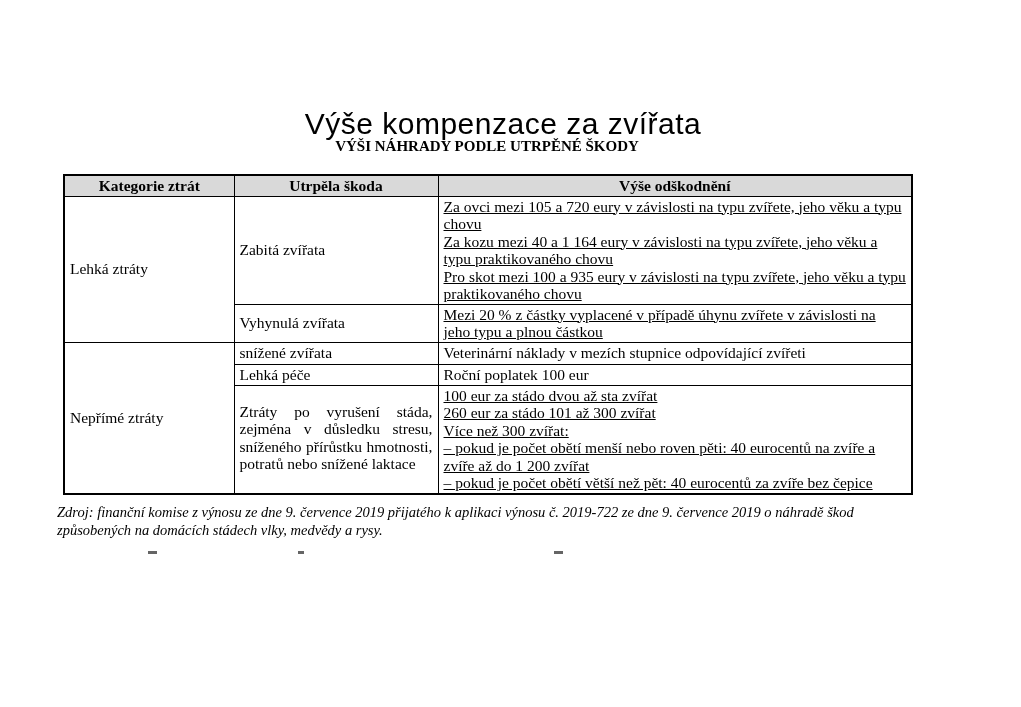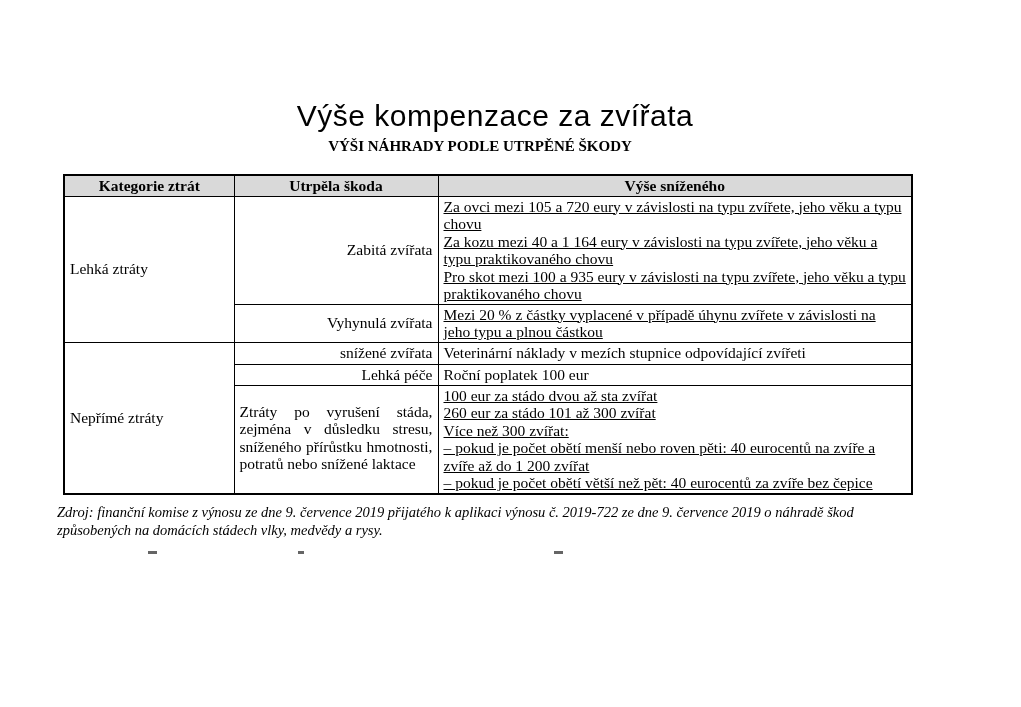--- a/index.html
+++ b/index.html
@@ -3,26 +3,26 @@
 <meta charset="utf-8">
 <style>
   html,body{margin:0;padding:0;}
   body{
     width:1021px;height:707px;background:#ffffff;position:relative;
     font-family:"Liberation Serif",serif;color:#000;
   }
   .page{position:absolute;left:0;top:0;width:1021px;height:707px;background:#fff;overflow:hidden;}
 
   .title{
-    position:absolute;top:91px;left:63px;width:848px;margin:8px;
+    position:absolute;top:91px;left:63px;width:848px;margin:16px;
     text-align:center;font-family:"Liberation Sans",sans-serif;
     font-size:30px;font-weight:400;letter-spacing:0.5px;
   }
   .subtitle{
-    position:absolute;top:138px;left:56px;width:848px;
+    position:absolute;top:138px;left:63px;width:848px;
     text-align:center;font-family:"Liberation Serif",serif;
     font-size:15px;font-weight:700;
   }
 
   table.comp-table{
     position:absolute;top:174px;left:63px;width:848px;
     border-collapse:collapse;table-layout:fixed;
     font-size:15.5px;line-height:17.5px;
     border:2px solid #000;
   }
@@ -36,21 +36,21 @@
     font-weight:700;text-align:center;vertical-align:middle;
   }
   tr.r-head{height:14px;}
   tr.r1{height:104px;}
   tr.r2{height:38px;}
   tr.r3{height:22px;}
   tr.r4{height:21px;}
   tr.r5{height:104px;}
 
   td.cat{vertical-align:middle;text-align:left;}
-  td.dmg{vertical-align:middle;text-align:right;}
+  td.dmg{vertical-align:middle;text-align:left;}
   td.dmg-justify{vertical-align:middle;text-align:justify;padding-bottom:4px;}
   td.cmp{vertical-align:middle;white-space:pre-line;text-align:left;}
   td.v-top{vertical-align:top;text-decoration:underline;}
 
   .source{
     position:absolute;top:504px;left:57px;width:858px;
     font-family:"Liberation Serif",serif;font-style:italic;
     font-size:14.5px;line-height:17.5px;text-align:left;
   }
 
@@ -71,21 +71,21 @@
   <table class="comp-table">
     <colgroup>
       <col style="width:170px">
       <col style="width:204px">
       <col style="width:474px">
     </colgroup>
     <thead>
       <tr class="r-head">
         <th>Kategorie ztrát</th>
         <th>Utrpěla škoda</th>
-        <th>Výše sníženého</th>
+        <th>Výše odškodnění</th>
       </tr>
     </thead>
     <tbody>
       <tr class="r1">
         <td class="cat" rowspan="2">Lehká ztráty</td>
         <td class="dmg">Zabitá zvířata</td>
         <td class="cmp v-top">Za ovci mezi 105 a 720 eury v závislosti na typu zvířete, jeho věku a typu chovu
 Za kozu mezi 40 a 1 164 eury v závislosti na typu zvířete, jeho věku a typu praktikovaného chovu
 Pro skot mezi 100 a 935 eury v závislosti na typu zvířete, jeho věku a typu praktikovaného chovu</td>
       </tr>

